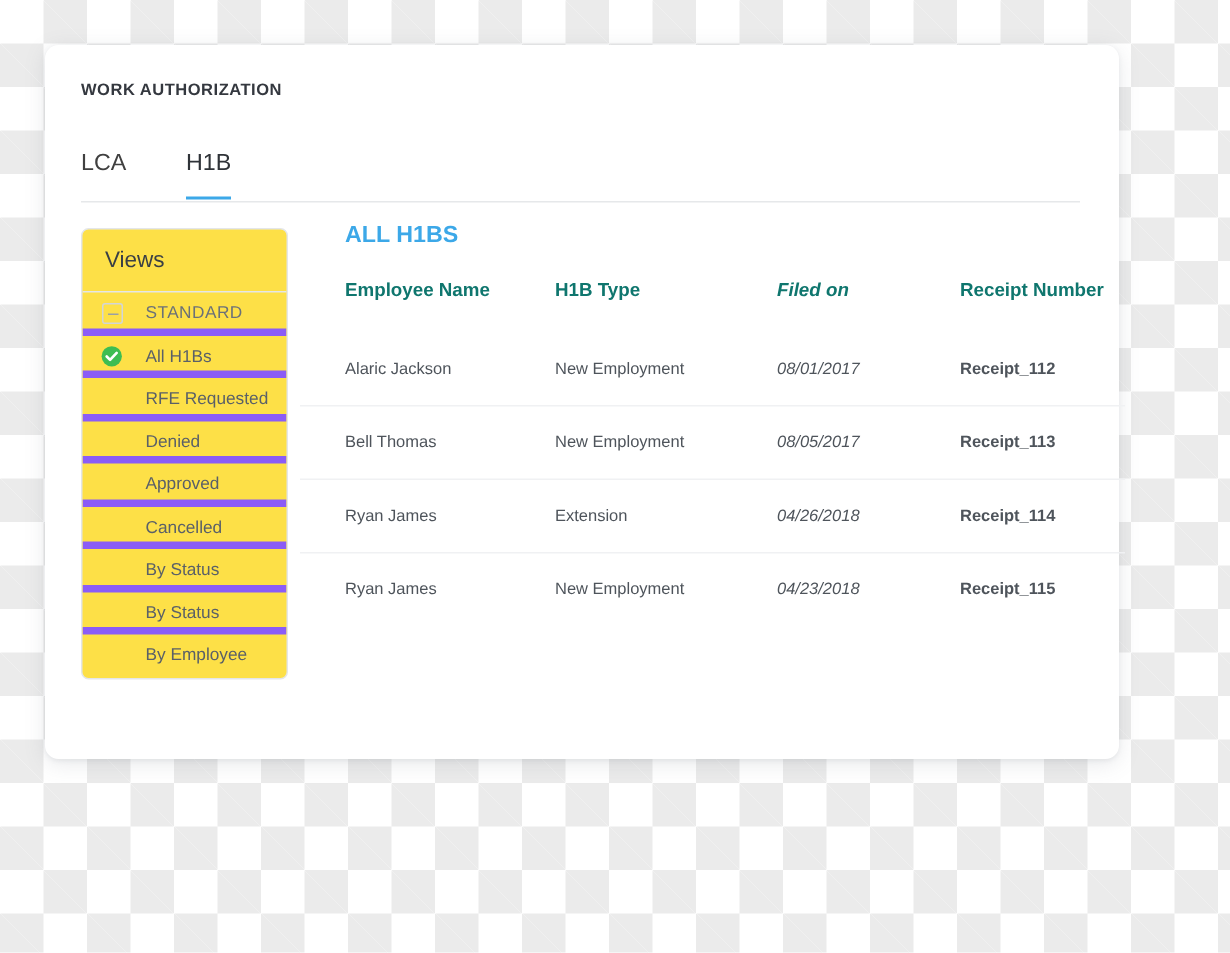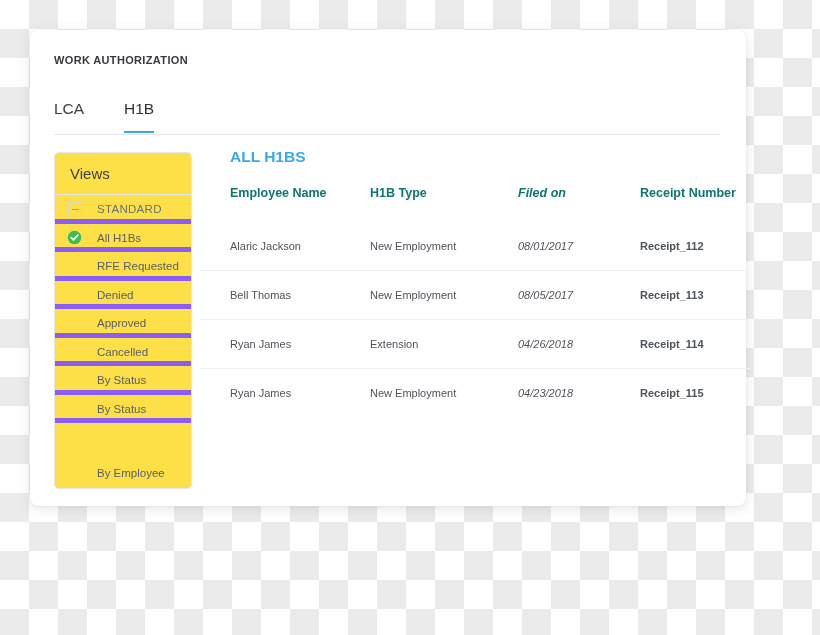--- a/index.html
+++ b/index.html
@@ -103,21 +103,21 @@
     height: 28.5px;
     line-height: 28.5px;
     padding-left: 42px;
     font-size: 11.5px;
     color: #5a6068;
     border-bottom: 5px solid #8b5cf6;
     box-sizing: border-box;
     white-space: nowrap;
     cursor: pointer;
   }
-  .views-row:last-child { border-bottom: none; margin-top: 36px; }
+  .views-row:last-child { border-bottom: none; }
   .views-row.group {
     color: #6b7178;
     letter-spacing: 0.3px;
   }
 
   .minus-box {
     position: absolute;
     left: 13px;
     top: 7px;
     width: 14px;

